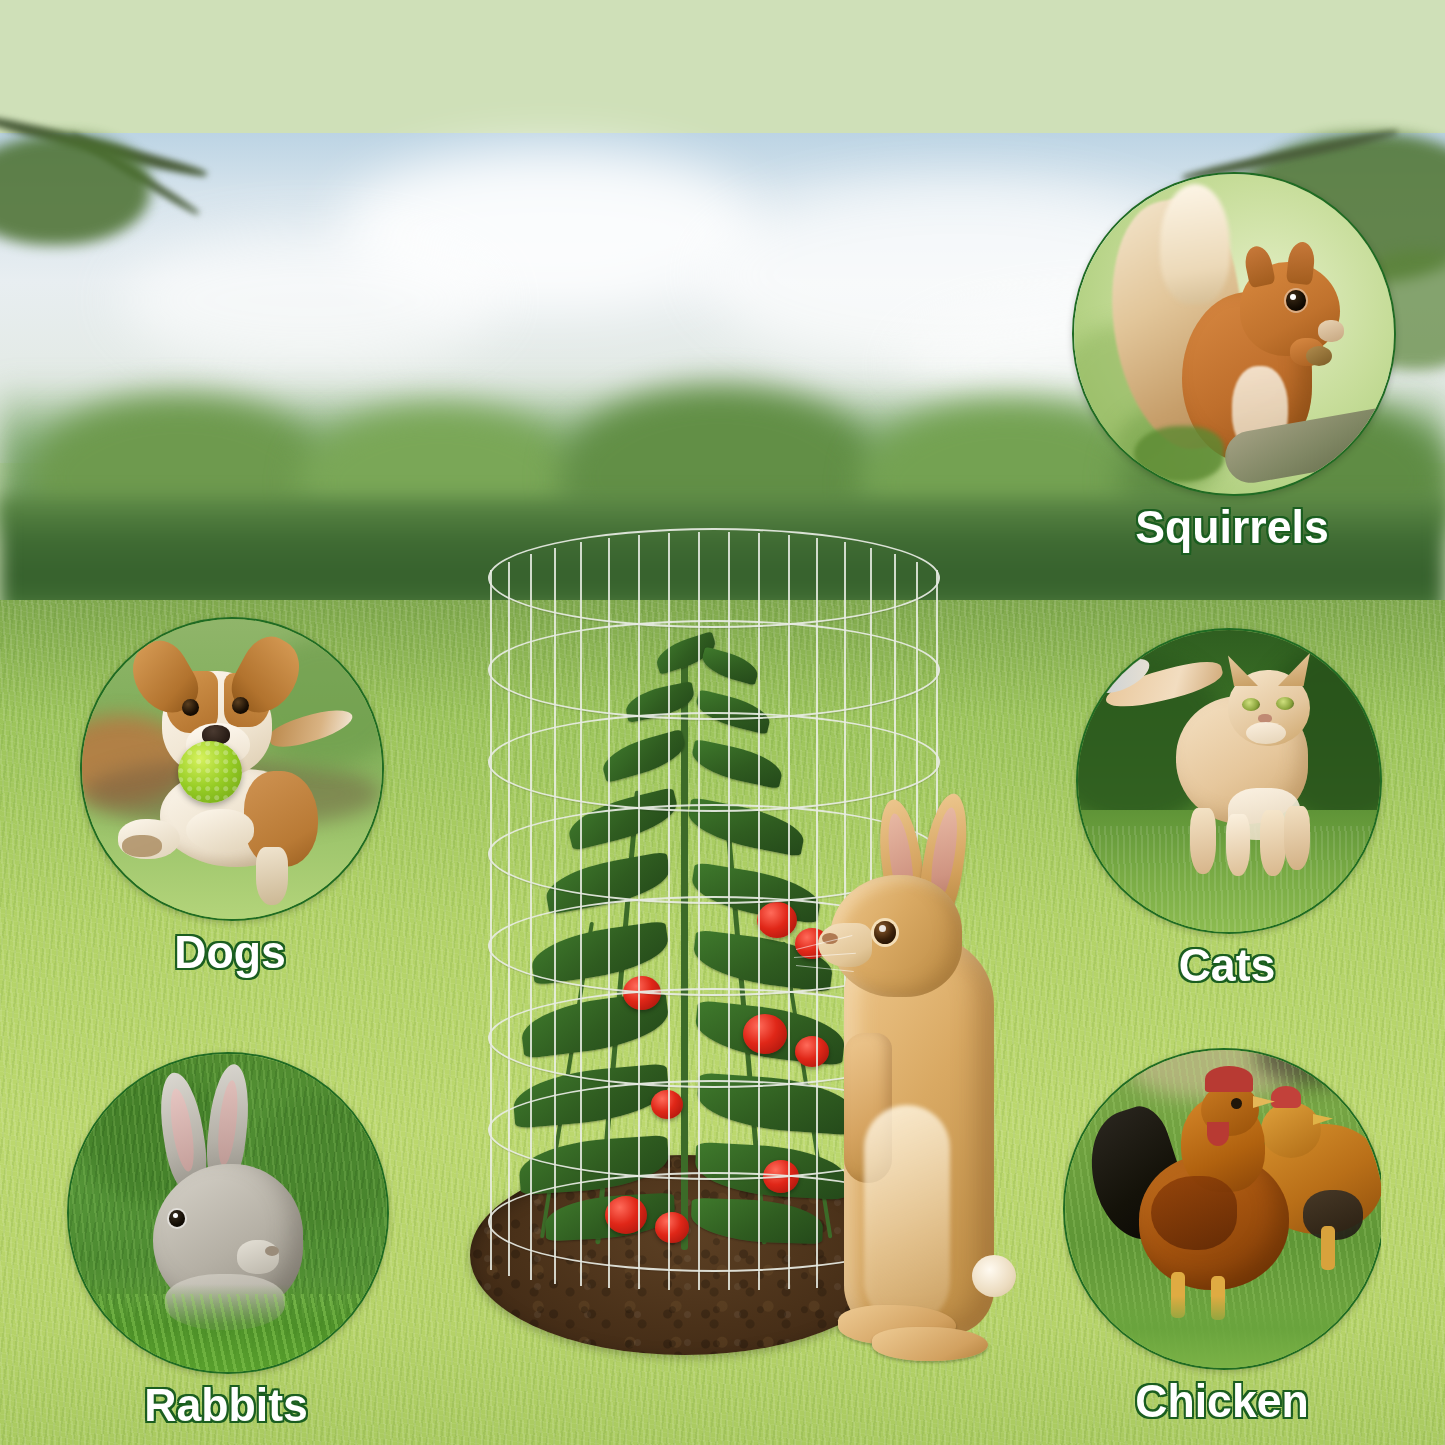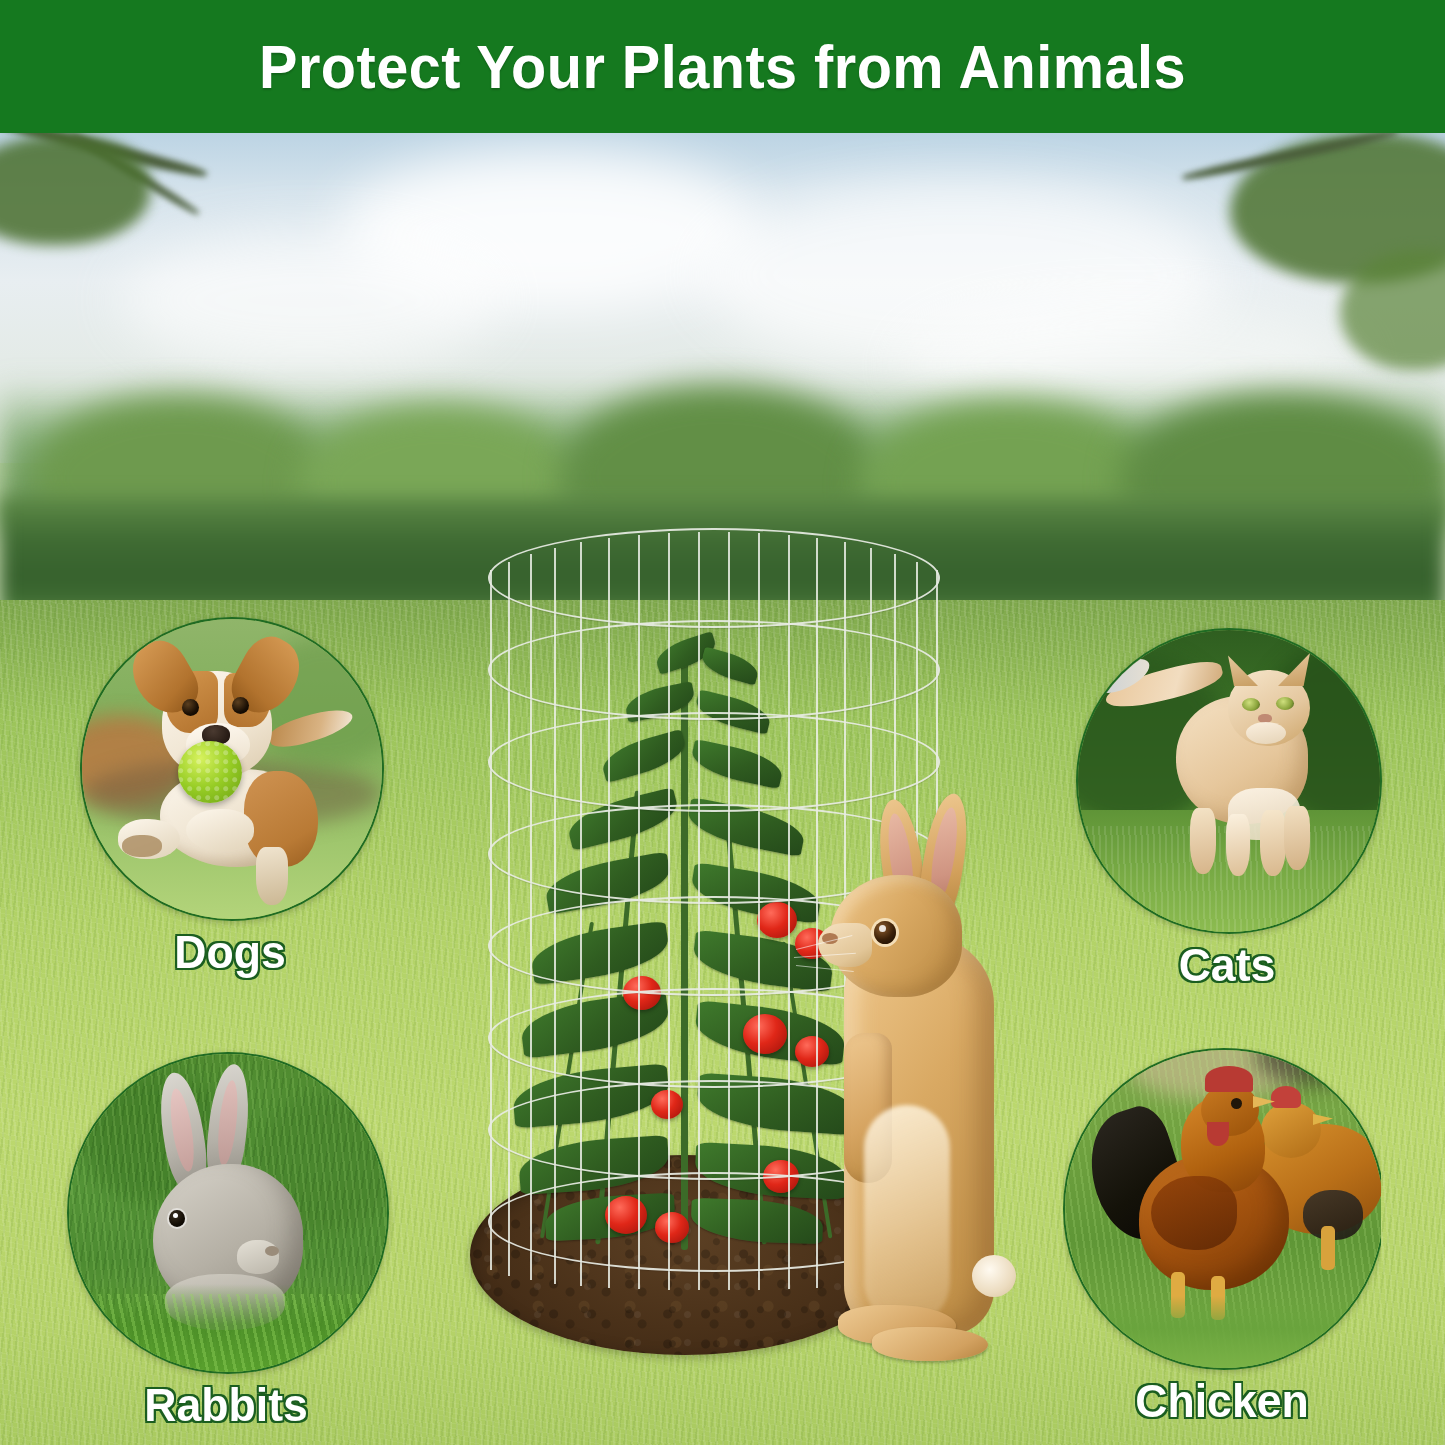--- a/index.html
+++ b/index.html
@@ -231,20 +231,47 @@
     <div class="b-whisk" style="left:-24px;top:144px;width:58px;transform:rotate(-14deg);"></div>
     <div class="b-whisk" style="left:-26px;top:152px;width:62px;transform:rotate(-4deg);"></div>
     <div class="b-whisk" style="left:-24px;top:160px;width:58px;transform:rotate(6deg);"></div>
     <div class="b-chest"></div>
     <div class="b-tail"></div>
     <div class="b-foot" style="left:18px;top:500px;width:118px;height:40px;"></div>
     <div class="b-foot" style="left:52px;top:522px;width:116px;height:34px;"></div>
   </div>
 
 
+  <div class="badge" style="left:1072px;top:172px;width:320px;">
+    <div class="circ" style="width:320px;height:320px;">
+      <div class="ph bg-greengrad"></div>
+      <div class="blurdot" style="left:-20px;top:150px;width:140px;height:140px;background:#8fb55e;opacity:.55;"></div>
+      <div class="blurdot" style="left:40px;top:232px;width:110px;height:90px;background:#6d9a42;opacity:.5;"></div>
+
+      <div style="position:absolute;left:40px;top:26px;width:130px;height:250px;border-radius:60% 40% 45% 55%;background:linear-gradient(160deg,#f4e6cd 0%,#e2c69a 40%,#c79f6b 75%,#b38a55 100%);filter:blur(1px);transform:rotate(-10deg);"></div>
+      <div style="position:absolute;left:86px;top:10px;width:70px;height:120px;border-radius:50% 50% 40% 40%;background:linear-gradient(170deg,#fdf6e8 0%,#ecd9b8 70%,#d4bc92 100%);filter:blur(2px);"></div>
+
+      <div style="position:absolute;left:108px;top:118px;width:130px;height:170px;border-radius:52% 48% 45% 50%;background:linear-gradient(150deg,#d98a43 0%,#bf6f2c 55%,#9a5419 100%);box-shadow:inset -12px -8px 20px rgba(110,60,10,.4);"></div>
+      <div style="position:absolute;left:158px;top:192px;width:56px;height:88px;border-radius:45%;background:linear-gradient(170deg,#fbf3e4 0%,#e9dcc4 80%);opacity:.85;filter:blur(1px);"></div>
+
+      <div style="position:absolute;left:166px;top:88px;width:100px;height:94px;border-radius:50% 55% 50% 48%;background:linear-gradient(150deg,#d9893f 0%,#c0722d 60%,#9e5718 100%);"></div>
+      <div style="position:absolute;left:172px;top:72px;width:26px;height:40px;border-radius:50% 50% 20% 20%;background:linear-gradient(170deg,#c8793a,#a15c1d);transform:rotate(-12deg);"></div>
+      <div style="position:absolute;left:214px;top:68px;width:26px;height:42px;border-radius:50% 50% 20% 20%;background:linear-gradient(170deg,#c8793a,#a15c1d);transform:rotate(6deg);"></div>
+      <div style="position:absolute;left:212px;top:116px;width:20px;height:21px;border-radius:50%;background:radial-gradient(circle at 35% 30%,#3b2a16 0%,#140c03 60%,#000 100%);box-shadow:0 0 0 2px rgba(255,255,255,.4);"></div>
+      <div style="position:absolute;left:216px;top:120px;width:6px;height:6px;border-radius:50%;background:#fff;"></div>
+      <div style="position:absolute;left:244px;top:146px;width:26px;height:22px;border-radius:45%;background:linear-gradient(160deg,#e9d3b4,#c6a67f);"></div>
+
+      <div style="position:absolute;left:216px;top:164px;width:34px;height:28px;border-radius:45%;background:linear-gradient(160deg,#d98a43,#a75e1f);"></div>
+      <div style="position:absolute;left:232px;top:172px;width:26px;height:20px;border-radius:50%;background:linear-gradient(150deg,#b08c4e,#7c5c26);"></div>
+
+      <div style="position:absolute;left:150px;top:244px;width:200px;height:52px;border-radius:28px;background:linear-gradient(160deg,#a4a184 0%,#7f8663 50%,#5d6443 100%);transform:rotate(-10deg);"></div>
+      <div style="position:absolute;left:60px;top:252px;width:90px;height:56px;border-radius:50% 40% 45% 50%;background:#5c8a32;opacity:.8;filter:blur(2px);"></div>
+    </div>
+    <div class="blabel" style="font-size:46px;">Squirrels</div>
+  </div>
 
   <div class="badge" style="left:80px;top:617px;width:300px;">
     <div class="circ" style="width:300px;height:300px;">
       <div class="ph" style="background:linear-gradient(180deg,#90b56a 0%,#7fae59 38%,#9cc46b 70%,#b3d47a 100%);"></div>
       <div class="blurdot" style="left:-30px;top:96px;width:140px;height:90px;background:#c0703f;opacity:.75;"></div>
       <div class="blurdot" style="left:0px;top:140px;width:300px;height:70px;background:#6d5a3f;opacity:.5;"></div>
       <div class="blurdot" style="left:170px;top:18px;width:150px;height:130px;background:#6d9b4c;opacity:.6;"></div>
 
       <div style="position:absolute;left:78px;top:150px;width:150px;height:98px;border-radius:48% 45% 50% 52%;background:linear-gradient(150deg,#fdf8ee 0%,#ece0cb 60%,#d5c4a6 100%);box-shadow:inset -8px -6px 14px rgba(150,120,80,.35);"></div>
       <div style="position:absolute;left:162px;top:152px;width:74px;height:96px;border-radius:40% 50% 45% 45%;background:linear-gradient(150deg,#cf9352 0%,#b97a35 70%,#9a5f20 100%);"></div>
@@ -353,16 +380,13 @@
       <div style="position:absolute;left:188px;top:46px;width:22px;height:12px;background:#e4b858;clip-path:polygon(0 0,100% 45%,0 100%);"></div>
       <div style="position:absolute;left:166px;top:48px;width:11px;height:11px;border-radius:50%;background:#20160a;"></div>
       <div style="position:absolute;left:86px;top:126px;width:86px;height:74px;border-radius:50% 40% 45% 50%;background:linear-gradient(160deg,#8f3f08,#5c2604);opacity:.85;"></div>
       <div style="position:absolute;left:106px;top:222px;width:14px;height:46px;background:#dfab42;border-radius:5px;"></div>
       <div style="position:absolute;left:146px;top:226px;width:14px;height:44px;background:#dfab42;border-radius:5px;"></div>
       <div style="position:absolute;left:0;top:246px;width:318px;height:72px;background:linear-gradient(180deg,rgba(95,150,54,0) 0%,rgba(104,163,60,.85) 45%,rgba(122,178,70,1) 100%);"></div>
     </div>
     <div class="blabel" style="font-size:46px;">Chicken</div>
   </div>
 
-<div class="banner" style="background: rgb(21, 121, 31);">
-      <h1 style="color: rgb(255, 255, 255);">Protect Your Plants from Animals</h1>
-    </div>
   </div>
 
 </body></html>

